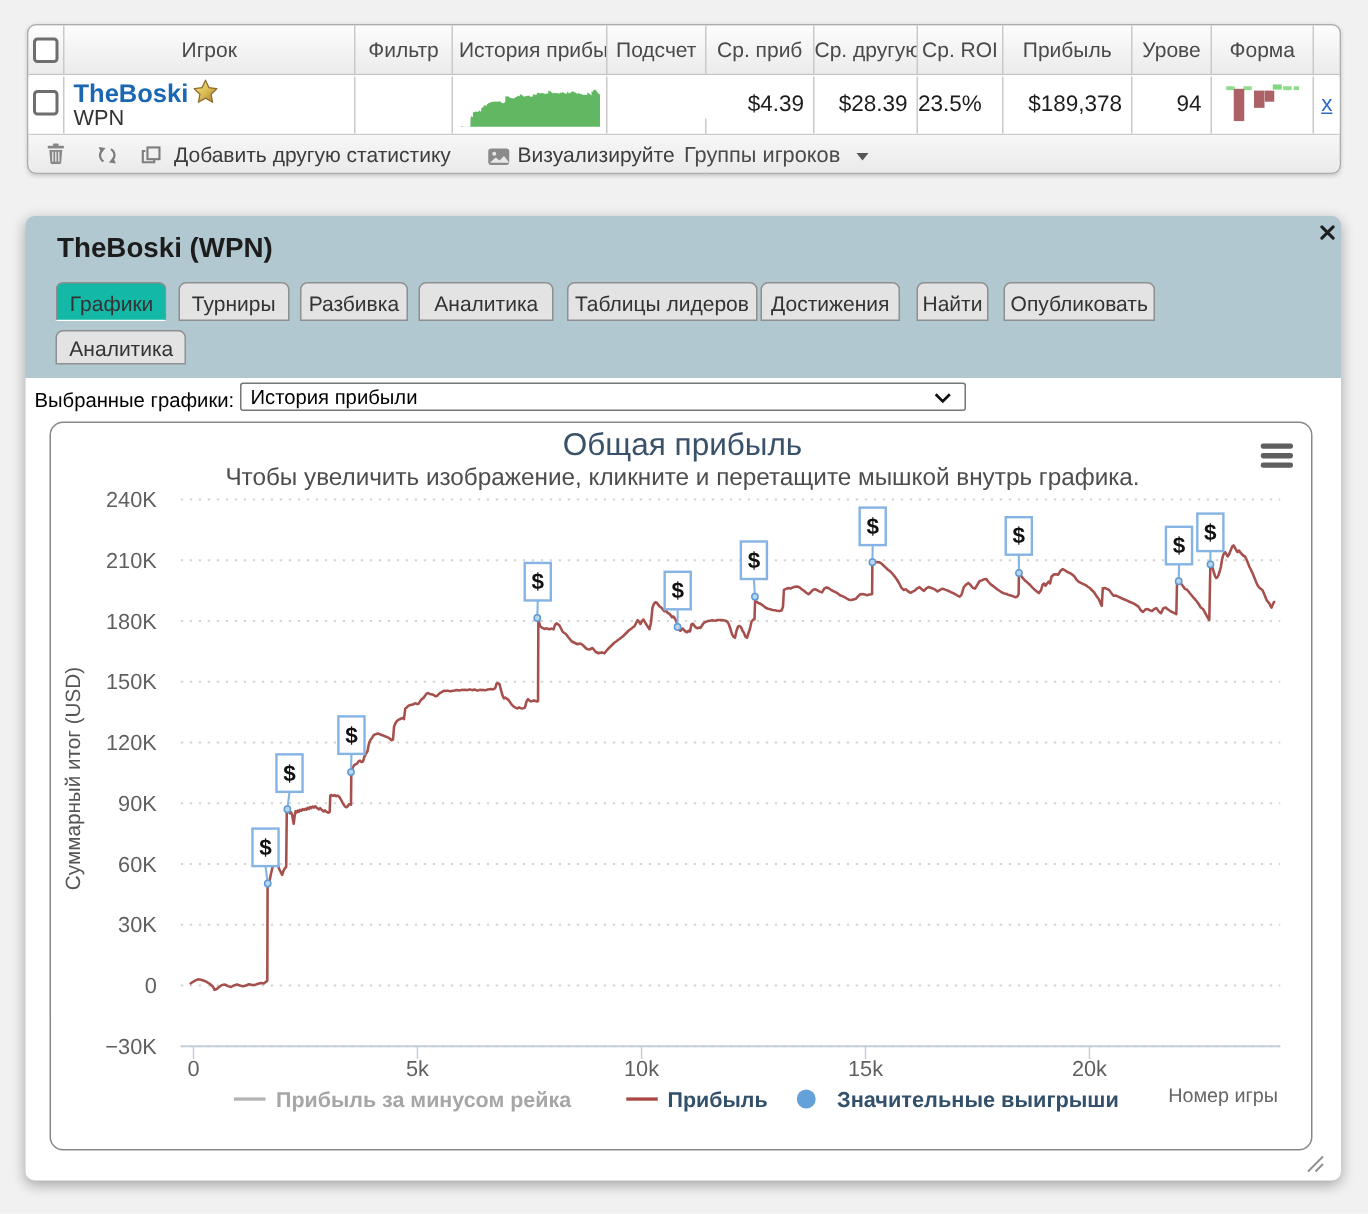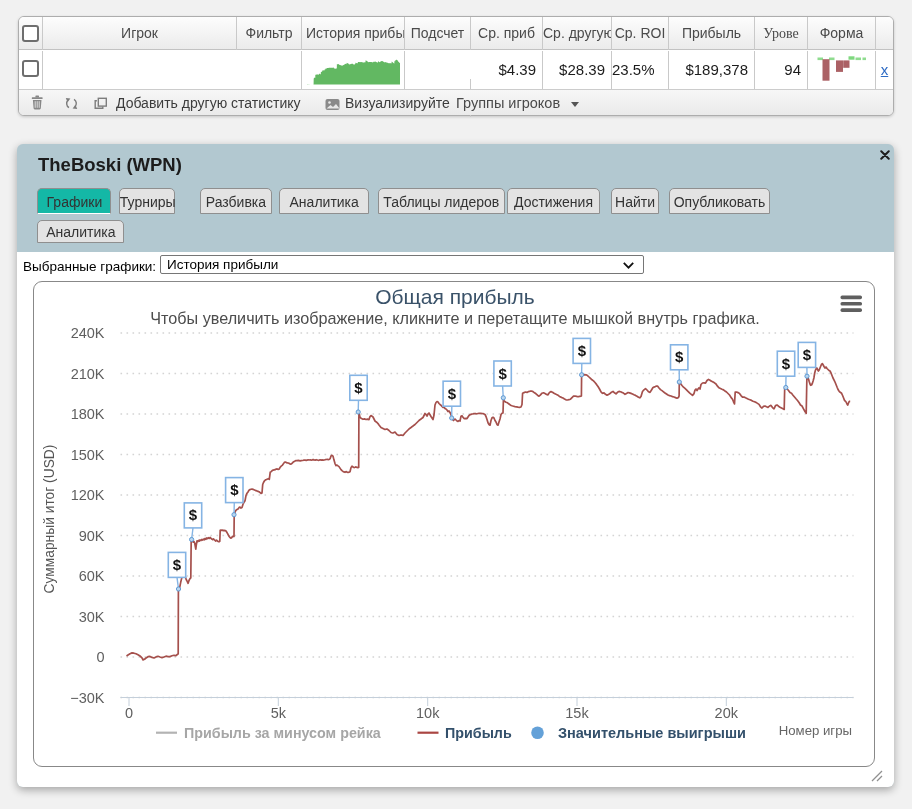--- a/index.html
+++ b/index.html
@@ -30,27 +30,41 @@
         <div class="hc" style="left:24px;width:194px;">Игрок</div>
         <div class="hc" style="left:218px;width:65px;">Фильтр</div>
         <div class="hc" style="left:283px;width:103px;">
           <span style="padding-left:4px;float:left;">История прибыли</span>
         </div>
         <div class="hc" style="left:386px;width:66px;">Подсчет</div>
         <div class="hc" style="left:452px;width:72px;">Ср. приб</div>
         <div class="hc" style="left:524px;width:69px;">Ср. другую</div>
         <div class="hc" style="left:593px;width:57px;">Ср. ROI</div>
         <div class="hc" style="left:650px;width:86px;">Прибыль</div>
-        <div class="hc" style="left:736px;width:53px;font-family:Liberation Serif, serif;">Урове</div>
+        <div class="hc" style="left:736px;width:53px;">Урове</div>
         <div class="hc" style="left:789px;width:68px;">Форма</div>
         <div class="hc" style="left:857px;width:17px;border-right:none;"></div>
       </div>
 <div class="cb" style="left:3px;top:8px;"></div>
 <div id="trow">
         <div class="rc" style="left:0px;width:24px;"></div>
+        <div class="rc" style="left:24px;width:194px;">
+          <span style="position:absolute;left:6px;top:2px;font-size:17px;font-weight:bold;color:#1b67b2;">TheBoski</span>
+          <svg width="16" height="17" viewBox="0 0 16 17" style="position:absolute;left:86px;top:2px;">
+            <defs>
+              <linearGradient id="sg" x1="0" y1="0" x2="1" y2="1">
+                <stop offset="0" stop-color="#f4e48a"></stop>
+                <stop offset="0.5" stop-color="#ddbf55"></stop>
+                <stop offset="1" stop-color="#a9792f"></stop>
+              </linearGradient>
+            </defs>
+            <path d="M8 0.5 L10.3 5.4 L15.6 6.1 L11.7 9.8 L12.7 15.1 L8 12.5 L3.3 15.1 L4.3 9.8 L0.4 6.1 L5.7 5.4 Z" fill="url(#sg)" stroke="#8a6a28" stroke-width="0.8"></path>
+          </svg>
+          <span style="position:absolute;left:6px;top:20px;font-size:14.5px;color:#333;">WPN</span>
+        </div>
         <div class="rc" style="left:218px;width:65px;"></div>
         <div class="rc" style="left:283px;width:103px;">
           <svg width="103" height="38" viewBox="0 0 103 38" style="position:absolute;left:0;top:0;">
             <polygon points="5.0,33.5 5.0,33.4 5.2,33.3 5.4,33.2 5.7,33.2 6.0,33.2 6.2,33.2 6.5,33.3 6.7,33.4 7.0,33.6 7.1,33.7 7.3,33.7 7.5,33.6 7.8,33.5 8.0,33.4 8.3,33.5 8.5,33.6 8.8,33.5 9.0,33.4 9.3,33.5 9.6,33.6 9.8,33.5 10.1,33.4 10.3,33.5 10.6,33.5 10.8,33.4 11.1,33.4 11.4,33.4 11.5,33.3 11.6,33.2 11.7,27.7 11.8,27.6 12.0,27.1 12.1,26.8 12.2,26.5 12.3,26.3 12.4,26.4 12.6,26.7 12.7,26.9 12.8,27.1 12.9,27.2 13.0,27.0 13.2,26.8 13.3,26.8 13.3,23.5 13.5,23.7 13.6,23.7 13.7,23.7 13.8,23.8 13.9,24.1 13.9,24.3 14.0,24.0 14.1,23.6 14.2,23.7 14.3,23.6 14.4,23.7 14.4,23.5 14.6,23.6 14.7,23.5 14.8,23.6 14.9,23.5 15.0,23.5 15.1,23.4 15.2,23.5 15.3,23.4 15.4,23.4 15.5,23.4 15.6,23.4 15.7,23.3 15.9,23.4 16.0,23.5 16.1,23.5 16.2,23.4 16.3,23.5 16.4,23.6 16.5,23.6 16.6,23.6 16.7,23.6 16.8,23.7 16.9,23.7 17.0,23.7 17.0,22.7 17.1,22.7 17.3,22.8 17.4,22.7 17.5,22.8 17.7,22.7 17.8,22.8 17.9,22.9 18.0,23.0 18.1,23.1 18.2,23.3 18.3,23.3 18.4,23.4 18.5,23.3 18.6,23.2 18.7,23.2 18.8,23.3 18.8,21.4 18.9,21.2 19.1,21.0 19.2,21.0 19.3,20.9 19.5,20.8 19.6,20.8 19.7,20.8 19.8,20.8 20.0,20.5 20.1,20.4 20.2,20.2 20.4,19.8 20.5,19.6 20.6,19.5 20.7,19.3 20.9,19.3 21.0,19.2 21.1,19.2 21.3,19.2 21.4,19.3 21.5,19.3 21.6,19.4 21.8,19.4 21.9,19.4 22.0,19.5 22.2,19.5 22.3,19.6 22.4,19.6 22.5,18.8 22.6,18.7 22.7,18.5 22.9,18.4 23.0,18.4 23.1,18.4 23.2,18.3 23.4,18.4 23.5,17.8 23.6,17.7 23.7,17.6 23.9,17.6 24.0,17.6 24.1,17.6 24.2,17.5 24.4,17.5 24.5,17.5 24.6,17.5 24.8,17.4 24.9,17.3 25.0,17.2 25.1,17.1 25.3,17.0 25.4,16.9 25.5,17.0 25.7,17.0 25.8,17.0 25.9,17.0 26.0,17.1 26.2,17.1 26.3,17.0 26.4,16.9 26.6,16.9 26.7,16.8 26.8,16.8 26.9,16.8 27.1,16.8 27.2,16.8 27.3,16.8 27.5,16.8 27.6,16.8 27.7,16.8 27.8,16.7 28.0,16.8 28.1,16.8 28.2,16.8 28.3,16.7 28.5,16.7 28.6,16.7 28.7,16.8 28.9,16.7 29.0,16.7 29.1,16.7 29.2,16.8 29.4,16.7 29.5,16.7 29.6,16.8 29.8,16.8 29.9,16.7 30.0,16.8 30.1,16.7 30.3,16.8 30.4,16.7 30.5,16.7 30.7,16.7 30.8,16.7 30.9,16.7 31.0,16.7 31.2,16.6 31.3,16.4 31.4,16.3 31.5,16.4 31.7,16.8 31.8,17.1 31.9,17.2 32.1,17.2 32.2,17.2 32.3,17.3 32.4,17.4 32.6,17.6 32.7,17.6 32.8,17.7 33.0,17.8 33.1,17.8 33.2,17.7 33.3,17.8 33.5,17.8 33.6,17.8 33.7,17.7 33.8,17.4 34.0,17.3 34.1,17.4 34.2,17.4 34.4,17.4 34.5,17.3 34.6,17.4 34.7,17.4 34.8,17.4 34.9,12.7 35.0,13.1 35.2,13.2 35.4,13.3 35.6,13.3 35.8,13.3 36.0,13.3 36.2,13.3 36.3,13.1 36.4,13.0 36.5,13.0 36.7,13.1 36.8,13.3 36.9,13.4 37.1,13.5 37.2,13.6 37.3,13.7 37.4,13.8 37.6,13.9 37.7,14.0 37.8,14.0 38.0,14.1 38.1,14.1 38.2,14.2 38.3,14.1 38.5,14.1 38.6,14.2 38.7,14.2 38.9,14.3 39.0,14.4 39.1,14.4 39.2,14.5 39.4,14.4 39.5,14.4 39.6,14.5 39.8,14.6 39.9,14.6 40.0,14.7 40.1,14.6 40.3,14.6 40.4,14.6 40.5,14.7 40.7,14.6 40.8,14.5 40.9,14.4 41.0,14.3 41.2,14.2 41.3,14.1 41.4,14.0 41.6,14.0 41.7,13.9 41.8,13.9 41.9,13.8 42.1,13.7 42.2,13.6 42.3,13.6 42.5,13.5 42.6,13.4 42.7,13.3 42.8,13.3 43.0,13.2 43.1,13.1 43.2,13.0 43.4,12.8 43.5,12.9 43.6,13.0 43.7,12.8 43.9,12.8 44.0,12.9 44.1,13.0 44.3,13.2 44.4,13.3 44.5,12.9 44.6,12.1 44.8,11.9 44.9,11.8 45.0,11.8 45.2,11.9 45.3,12.0 45.4,12.1 45.5,12.2 45.7,12.3 45.8,12.2 45.9,12.4 46.1,12.4 46.2,12.5 46.3,12.6 46.4,12.6 46.6,12.7 46.7,12.9 46.8,13.0 46.9,13.3 47.0,13.4 47.2,13.3 47.3,13.3 47.5,13.4 47.6,13.5 47.7,13.4 47.9,13.4 48.0,13.0 48.1,13.0 48.2,13.1 48.4,13.2 48.5,13.2 48.6,13.2 48.8,13.2 48.9,13.1 49.0,13.0 49.1,12.9 49.3,12.9 49.4,12.8 49.5,12.8 49.7,12.8 49.8,12.8 49.9,12.8 50.0,12.8 50.2,12.8 50.3,12.8 50.4,12.8 50.6,12.8 50.7,12.8 50.8,12.8 50.9,12.8 51.1,12.9 51.2,13.0 51.3,13.3 51.5,13.6 51.6,13.7 51.7,13.8 51.8,13.4 52.0,13.2 52.1,13.1 52.2,13.2 52.4,13.4 52.5,13.5 52.6,13.7 52.7,13.8 52.9,13.5 53.0,13.3 53.1,12.9 53.3,12.8 53.4,12.7 53.4,11.7 53.6,11.8 53.8,11.8 54.0,11.9 54.2,12.0 54.3,12.1 54.5,12.1 54.7,12.2 54.9,12.2 55.1,12.2 55.3,12.3 55.5,12.3 55.7,12.2 55.8,12.0 55.9,11.1 56.1,11.0 56.3,11.0 56.5,11.0 56.7,10.9 56.9,10.9 57.0,10.9 57.2,10.9 57.4,11.0 57.6,11.1 57.8,11.2 58.0,11.3 58.2,11.2 58.4,11.1 58.6,11.0 58.8,11.1 59.0,11.2 59.2,11.2 59.4,11.0 59.6,10.9 59.7,11.0 59.9,11.1 60.1,11.1 60.3,11.2 60.5,11.3 60.7,11.4 60.9,11.4 61.1,11.5 61.3,11.6 61.5,11.6 61.7,11.6 61.9,11.6 62.1,11.6 62.2,11.4 62.4,11.3 62.6,11.3 62.8,11.3 63.0,11.4 63.2,11.3 63.4,11.3 63.5,11.3 63.5,9.6 63.7,9.5 63.9,9.5 64.0,9.5 64.2,9.6 64.4,9.7 64.6,9.8 64.8,9.9 65.0,10.0 65.2,10.2 65.4,10.3 65.6,10.5 65.8,10.7 66.0,11.0 66.2,11.1 66.4,11.0 66.6,11.2 66.7,11.2 66.9,11.2 67.1,11.1 67.3,11.0 67.5,10.9 67.7,11.0 67.9,11.1 68.1,11.0 68.3,10.9 68.5,10.9 68.7,11.0 68.9,11.1 69.1,11.2 69.3,11.1 69.4,11.0 69.6,11.0 69.8,11.1 70.0,11.1 70.2,11.2 70.4,11.3 70.6,11.3 70.8,11.4 71.0,11.5 71.1,11.3 71.3,10.9 71.5,10.8 71.7,10.7 71.9,10.8 72.1,10.9 72.3,11.0 72.5,10.8 72.7,10.6 72.9,10.5 73.0,10.5 73.2,10.5 73.4,10.6 73.6,10.8 73.8,10.8 74.0,10.9 74.2,11.1 74.4,11.1 74.6,11.2 74.8,11.3 75.0,11.3 75.2,11.4 75.4,11.4 75.5,11.4 75.7,11.5 75.9,11.4 76.0,11.3 76.0,10.1 76.2,10.2 76.4,10.4 76.6,10.6 76.8,10.7 77.0,10.8 77.2,10.9 77.3,11.0 77.5,11.2 77.7,11.3 77.9,11.1 78.1,10.8 78.2,10.7 78.3,10.8 78.4,10.7 78.6,10.6 78.7,10.7 78.8,10.3 79.0,10.2 79.2,10.2 79.4,10.2 79.6,10.0 79.8,9.9 80.0,10.0 80.2,10.1 80.4,10.1 80.6,10.2 80.8,10.3 80.9,10.5 81.1,10.6 81.3,10.7 81.5,10.7 81.7,10.8 81.9,10.9 82.1,11.0 82.3,11.1 82.5,11.2 82.7,11.4 82.9,11.6 83.0,11.8 83.1,12.0 83.2,11.0 83.4,11.0 83.6,11.0 83.8,11.1 84.0,11.3 84.2,11.4 84.4,11.4 84.5,11.5 84.7,11.5 84.9,11.6 85.1,11.6 85.3,11.7 85.5,11.7 85.7,11.8 85.9,11.9 86.1,11.9 86.3,12.0 86.5,12.2 86.7,12.3 86.9,12.2 87.1,12.2 87.2,12.2 87.4,12.3 87.6,12.2 87.8,12.1 88.0,12.3 88.2,12.4 88.4,12.1 88.6,12.1 88.8,12.2 89.0,12.3 89.2,12.3 89.4,12.4 89.5,12.4 89.6,10.6 89.7,10.6 89.9,10.7 90.1,10.8 90.3,11.0 90.5,11.1 90.6,11.2 90.8,11.4 91.0,11.5 91.2,11.7 91.4,11.9 91.6,12.1 91.8,12.2 92.0,12.4 92.2,12.6 92.3,12.8 92.4,9.7 92.6,9.7 92.6,9.9 92.7,10.1 92.8,10.3 92.9,10.4 93.0,10.4 93.1,10.2 93.2,10.0 93.3,9.8 93.4,9.4 93.5,9.1 93.6,9.0 93.7,8.9 93.8,9.1 93.9,9.2 94.0,9.1 94.1,8.9 94.2,8.8 94.3,8.6 94.4,8.6 94.5,8.7 94.6,8.8 94.8,8.9 94.9,8.8 95.0,9.0 95.1,9.1 95.3,9.1 95.4,9.2 95.5,9.4 95.7,9.6 95.8,9.8 95.9,10.0 96.1,10.2 96.2,10.4 96.3,10.6 96.5,10.8 96.6,10.9 96.7,11.0 96.9,11.1 97.0,11.3 97.2,11.5 97.3,11.7 97.4,11.7 97.5,11.8 97.6,12.0 97.7,12.1 97.8,11.9 97.9,11.8 98.0,11.8 98.0,33.5" fill="#62b862"></polygon>
           </svg>
         </div>
         <div class="rc" style="left:386px;width:66px;text-align:right;padding-right:5px;line-height:38px;margin-top:28px;">24,074</div>
         <div class="rc" style="left:452px;width:72px;text-align:right;padding-right:6px;line-height:38px;">$4.39</div>
         <div class="rc" style="left:524px;width:69px;text-align:right;padding-right:6px;line-height:38px;">$28.39</div>
         <div class="rc" style="left:593px;width:57px;text-align:left;padding-right:5px;line-height:38px;">23.5%</div>
@@ -100,21 +114,21 @@
           <path d="M552 12 l8 0 -4 5 z" fill="#555"></path>
         </svg>
       </div>
     </div>
 <div id="panel" class="abs">
 <div id="ptitle">TheBoski (WPN)</div>
 <svg id="pclose" width="10" height="10" viewBox="0 0 12 12" style="position:absolute;left:863px;top:6px;">
         <path d="M1.5 1.5 L10.5 10.5 M10.5 1.5 L1.5 10.5" stroke="#1e1e1e" stroke-width="2.4" stroke-linecap="round"></path>
       </svg>
 <div class="tab on" style="left:20.4px;top:44px;width:74px;">Графики</div>
-<div class="tab" style="left:101.8px;top:44px;width:56px;">Турниры</div>
+<div class="tab" style="left:101.8px;top:44px;width:74px;">Турниры</div>
 <div class="tab" style="left:183.2px;top:44px;width:71.5px;">Разбивка</div>
 <div class="tab" style="left:262.2px;top:44px;width:90px;">Аналитика</div>
 <div class="tab" style="left:360.8px;top:44px;width:127px;">Таблицы лидеров</div>
 <div class="tab" style="left:490px;top:44px;width:93px;">Достижения</div>
 <div class="tab" style="left:594px;top:44px;width:48px;">Найти</div>
 <div class="tab" style="left:652px;top:44px;width:101px;">Опубликовать</div>
 <div class="tab" style="left:20.4px;top:76px;width:87px;height:23px;line-height:23px;">Аналитика</div>
 <div id="pcontent">
 <div id="sellab">Выбранные графики:</div>
 <div id="sel">История прибыли<svg width="11" height="7" viewBox="0 0 11 7" style="position:absolute;right:9px;top:6px;">

